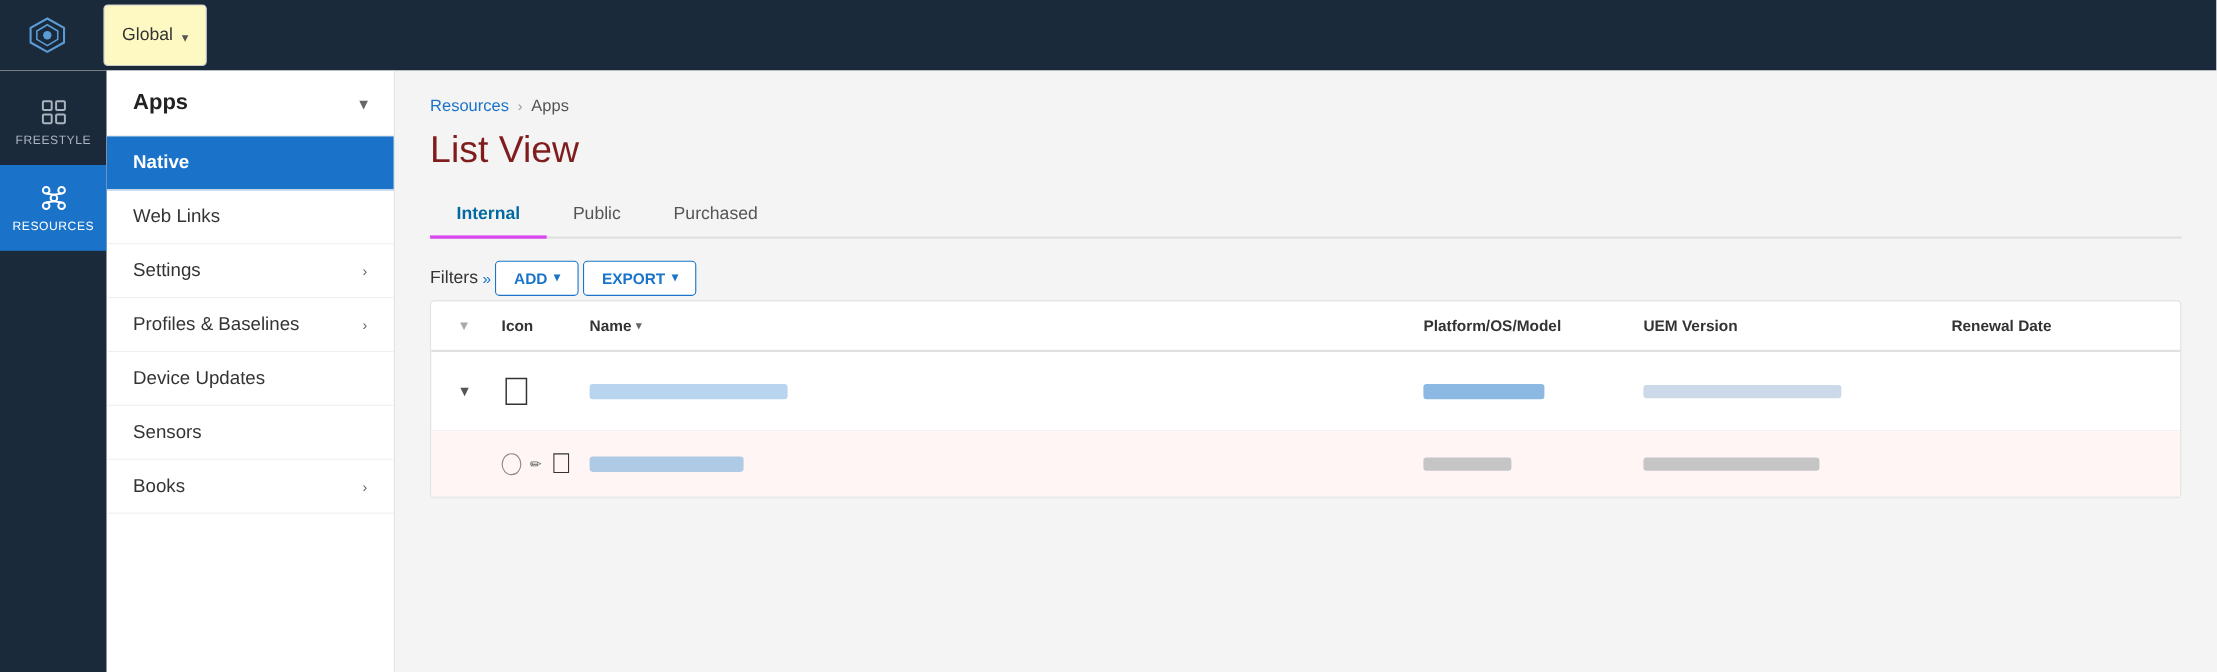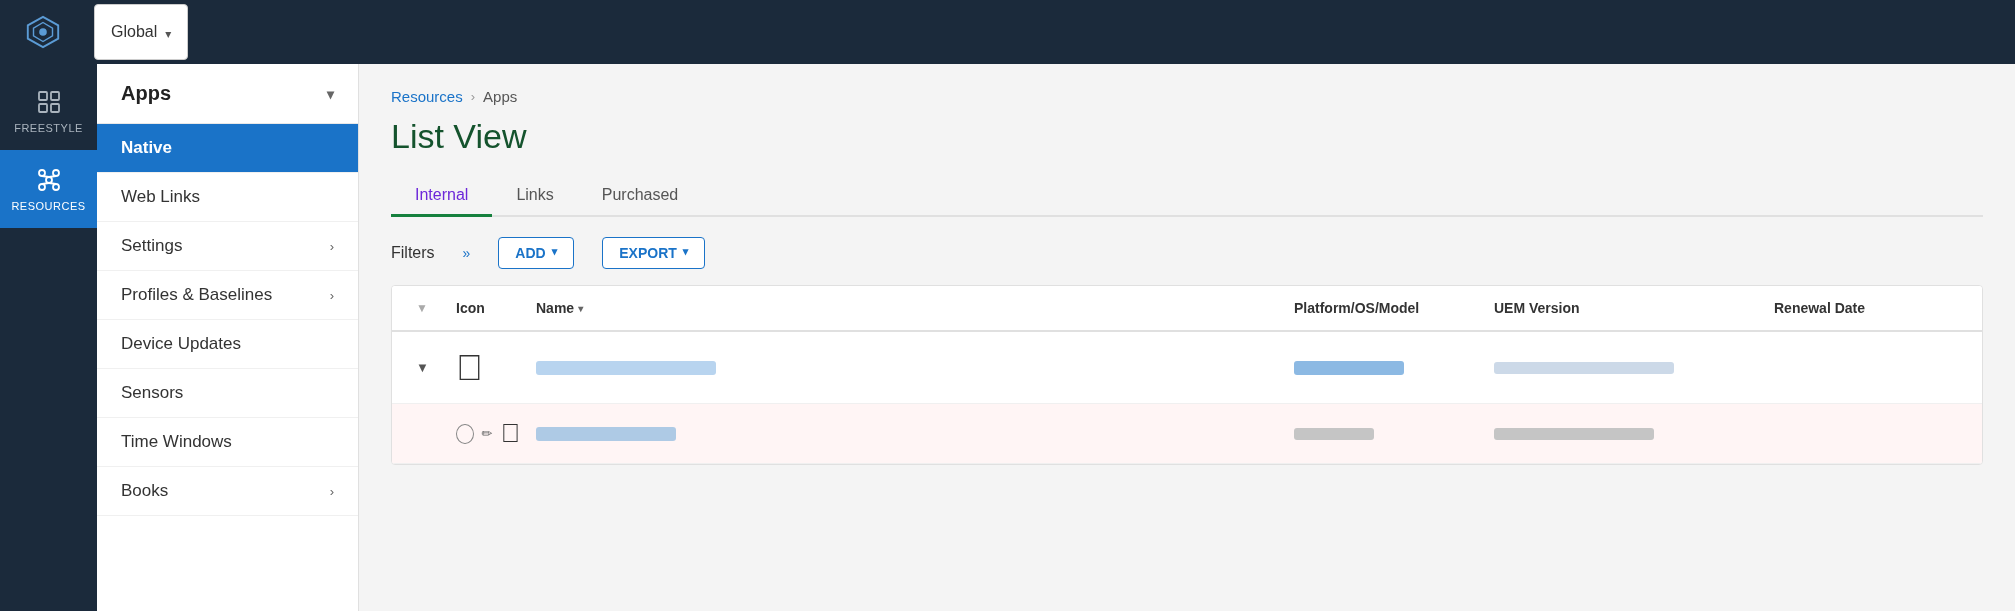--- a/index.html
+++ b/index.html
@@ -21,21 +21,21 @@
       color: #fff;
       font-size: 22px;
       font-weight: 400;
     }
     .logo-icon {
       width: 38px;
       height: 38px;
     }
     .global-btn {
       margin-left: 32px;
-      background: #ffffff;
+      background: #fef9c3;
       border: 1px solid #ccc;
       border-radius: 4px;
       padding: 18px 16px;
       font-size: 16px;
       display: flex;
       align-items: flex-end;
       gap: 8px;
       cursor: pointer;
       color: #333;
     }
@@ -126,51 +126,51 @@
       gap: 8px;
       font-size: 15px;
       color: #555;
       margin-bottom: 12px;
     }
     .breadcrumb a { color: #1a73c8; text-decoration: none; }
     .breadcrumb .sep { color: #999; font-size: 13px; }
     .page-title {
       font-size: 34px;
       font-weight: 400;
-      color: #14532d;
+      color: #7f1d1d;
       margin-bottom: 20px;
     }
 
     
     .tabs {
       display: flex;
       gap: 0;
       border-bottom: 2px solid #e0e0e0;
       margin-bottom: 20px;
     }
     .tab {
       padding: 10px 24px;
       font-size: 16px;
       color: #555;
       cursor: pointer;
       border-bottom: 3px solid transparent;
       margin-bottom: -2px;
     }
     .tab.active {
-      color: #6d28d9;
-      border-bottom: 3px solid #15803d;
-      font-weight: 400;
+      color: #0369a1;
+      border-bottom: 3px solid #d946ef;
+      font-weight: 700;
     }
 
     
     .toolbar {
       display: flex;
       align-items: center;
-      gap: 28px;
-      margin-bottom: 16px;
+      gap: 4px;
+      margin-bottom: 4px;
     }
     .filters-label {
       font-size: 16px;
       color: #333;
     }
     .filters-expand {
       color: #1a73c8;
       font-size: 14px;
     }
     .btn-outline {
@@ -312,39 +312,36 @@
       <span>Profiles &amp; Baselines</span>
       <span class="chevron">›</span>
     </div>
     <div class="menu-item">
       <span>Device Updates</span>
     </div>
     <div class="menu-item">
       <span>Sensors</span>
     </div>
     <div class="menu-item">
-      <span>Time Windows</span>
-    </div>
-    <div class="menu-item">
       <span>Books</span>
       <span class="chevron">›</span>
     </div>
   </nav>
 
   <main class="content">
     <div class="breadcrumb">
       <a href="#">Resources</a>
       <span class="sep">›</span>
       <span>Apps</span>
     </div>
     <h1 class="page-title">List View</h1>
 
     <div class="tabs">
       <div class="tab active">Internal</div>
-      <div class="tab">Links</div>
+      <div class="tab">Public</div>
       <div class="tab">Purchased</div>
     </div>
 
     <div class="toolbar">
       <span class="filters-label">Filters</span>
       <span class="filters-expand">»</span>
       <button class="btn-outline">
         <span>ADD</span>
         <span class="chevron">▾</span>
       </button>

